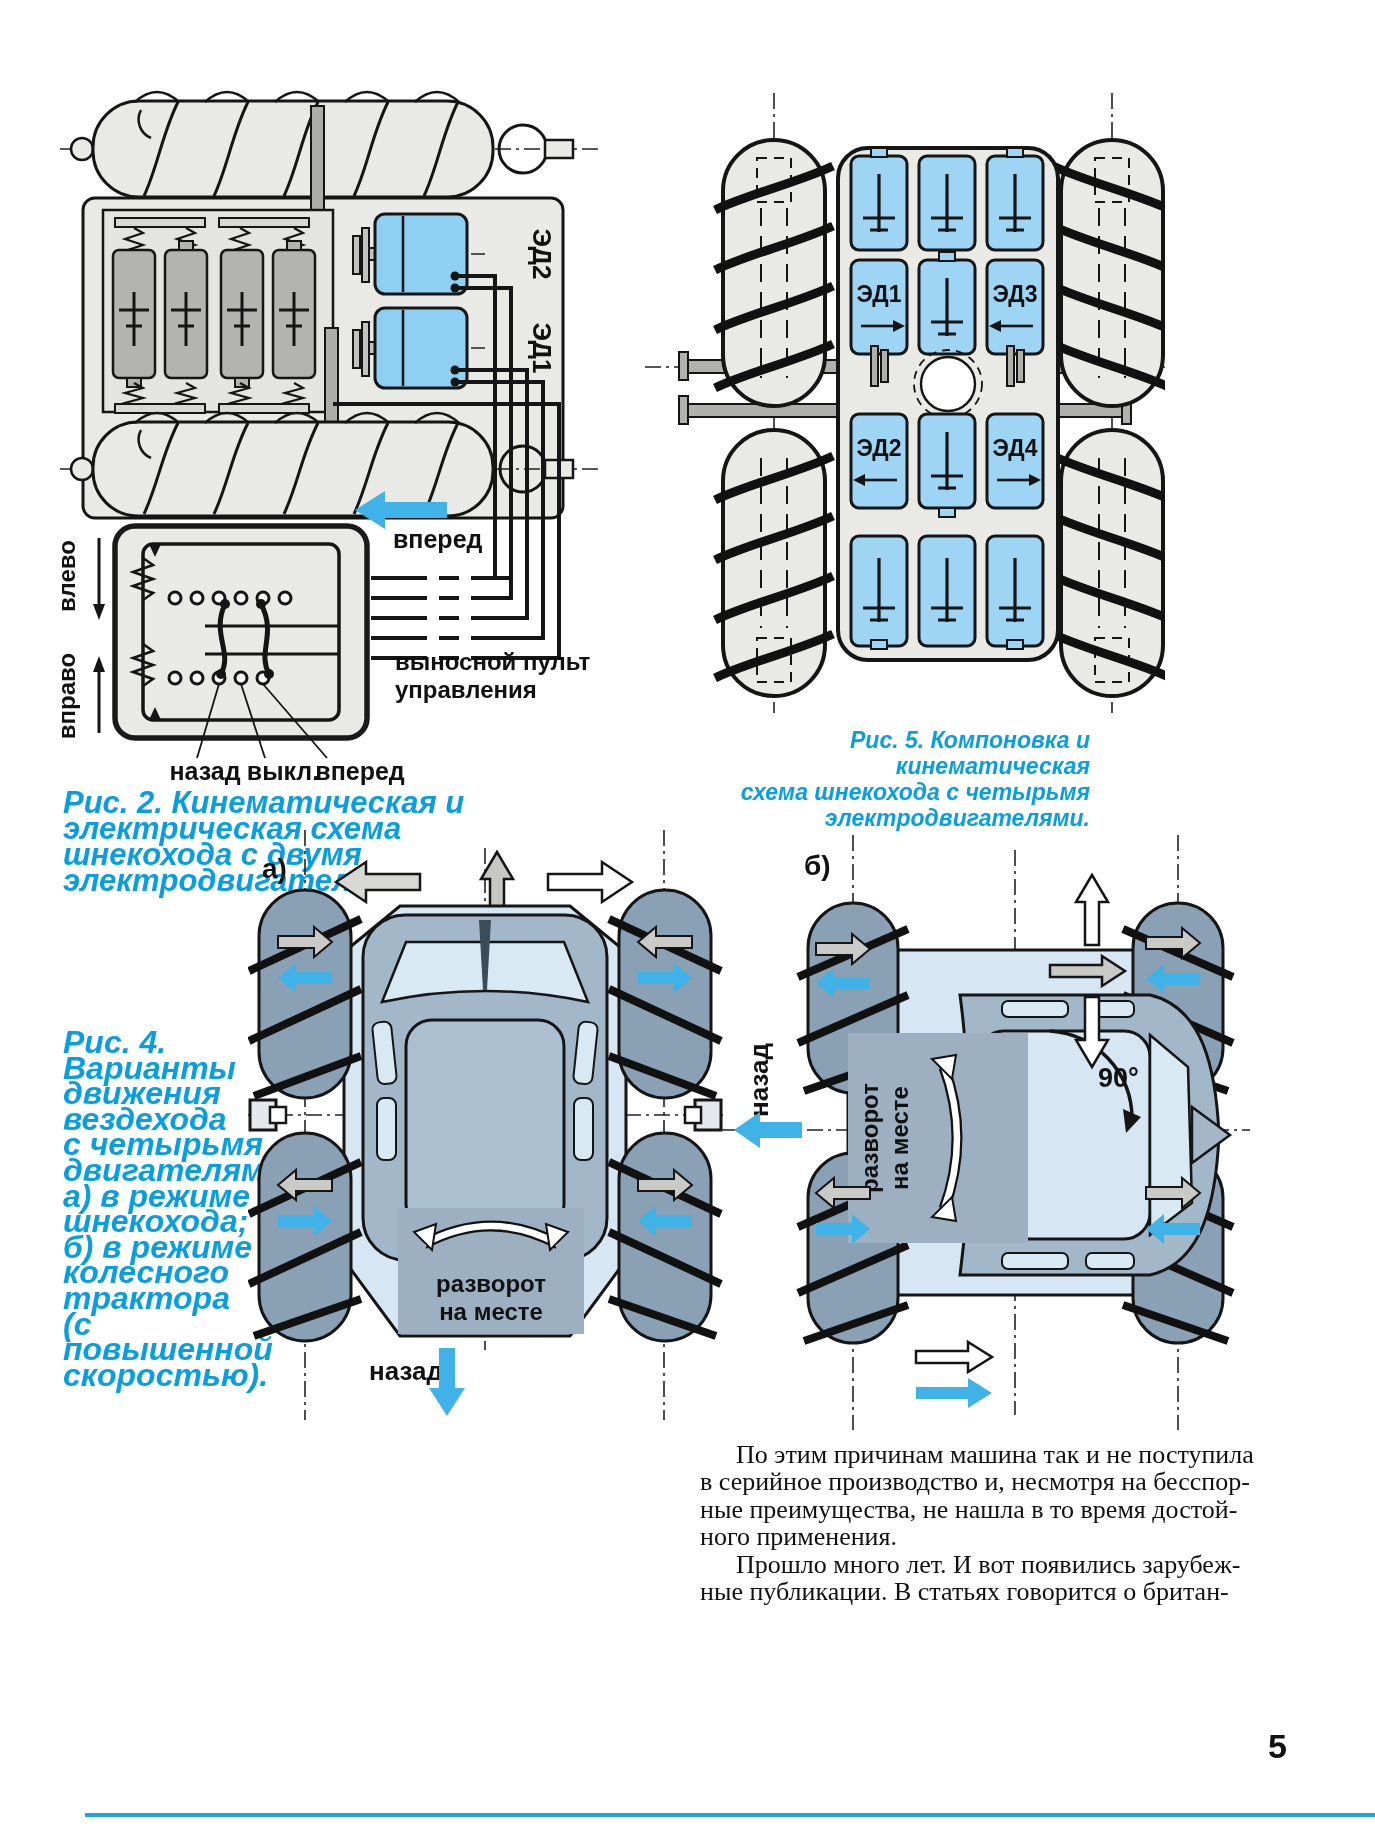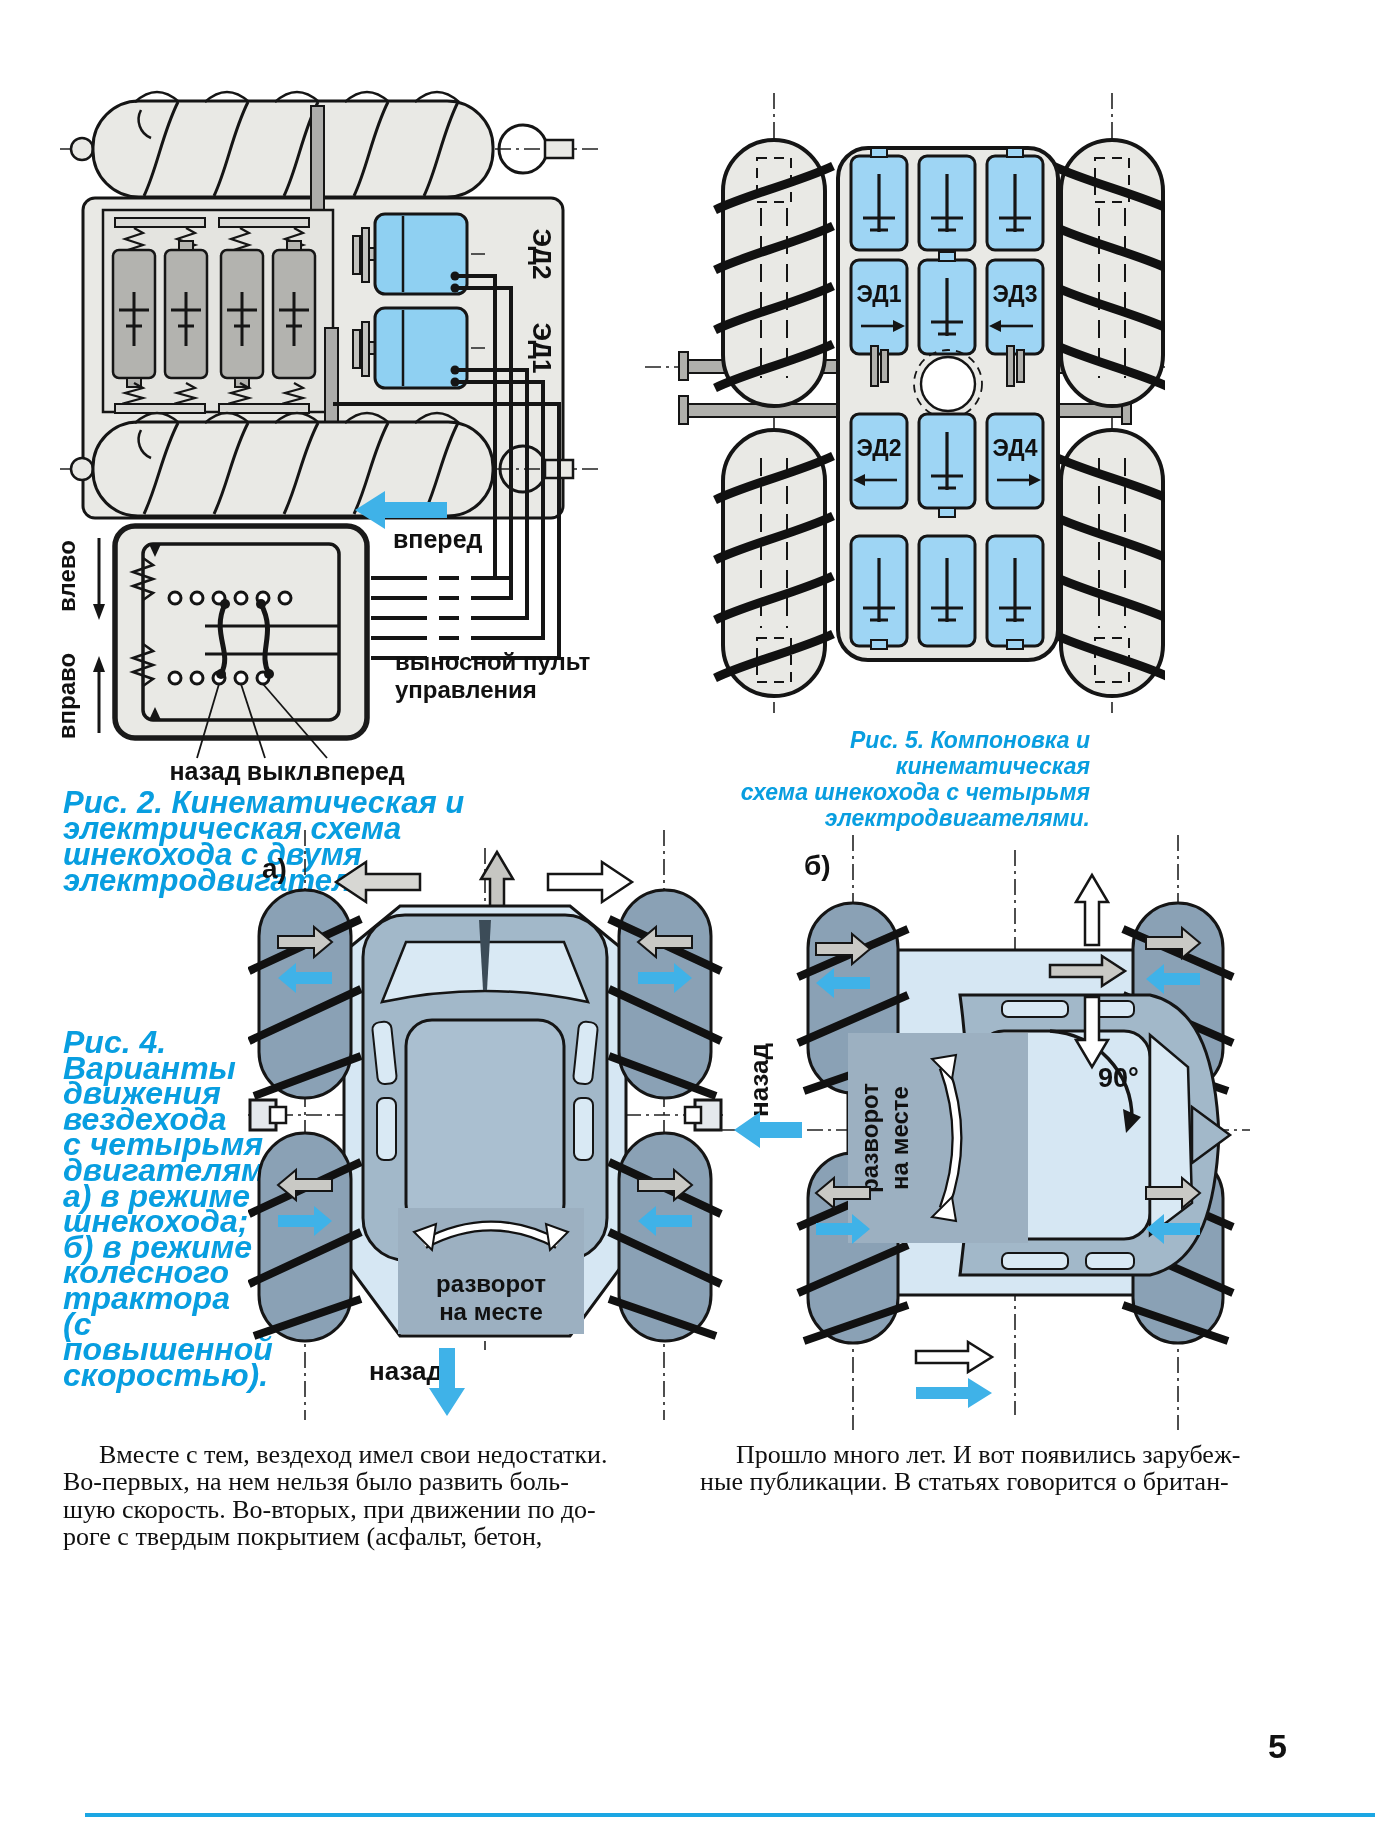--- a/index.html
+++ b/index.html
@@ -438,25 +438,25 @@
       <polygon points="480,388 444,388 444,379 426,394 444,409 444,400 480,400" fill="#3fb2e8"></polygon>
     </g>
 
     <g>
       <polygon points="196,516 248,516 248,507 272,522 248,537 248,528 196,528" fill="#ffffff" stroke="#151515" stroke-width="2.5"></polygon>
       <polygon points="196,552 248,552 248,543 272,558 248,573 248,564 196,564" fill="#3fb2e8"></polygon>
     </g>
   </svg>
 
   <div class="col" style="left:63px">
-    <p class="ind">Вместе с тем, вездеход имел свои недостатки.
-Во-первых, на нем нельзя было развить боль-
-шую скорость. Во-вторых, при движении по до-
-роге с твердым покрытием (асфальт, бетон,</p>
   </div>
   <div class="col" style="left:700px">
+    <p class="ind">По этим причинам машина так и не поступила
+в серийное производство и, несмотря на бесспор-
+ные преимущества, не нашла в то время достой-
+ного применения.</p>
     <p class="ind">Прошло много лет. И вот появились зарубеж-
 ные публикации. В статьях говорится о британ-</p>
   </div>
 
   <div class="pageno">5</div>
   <div class="botrule"></div>
 </div>
 
 </body></html>

